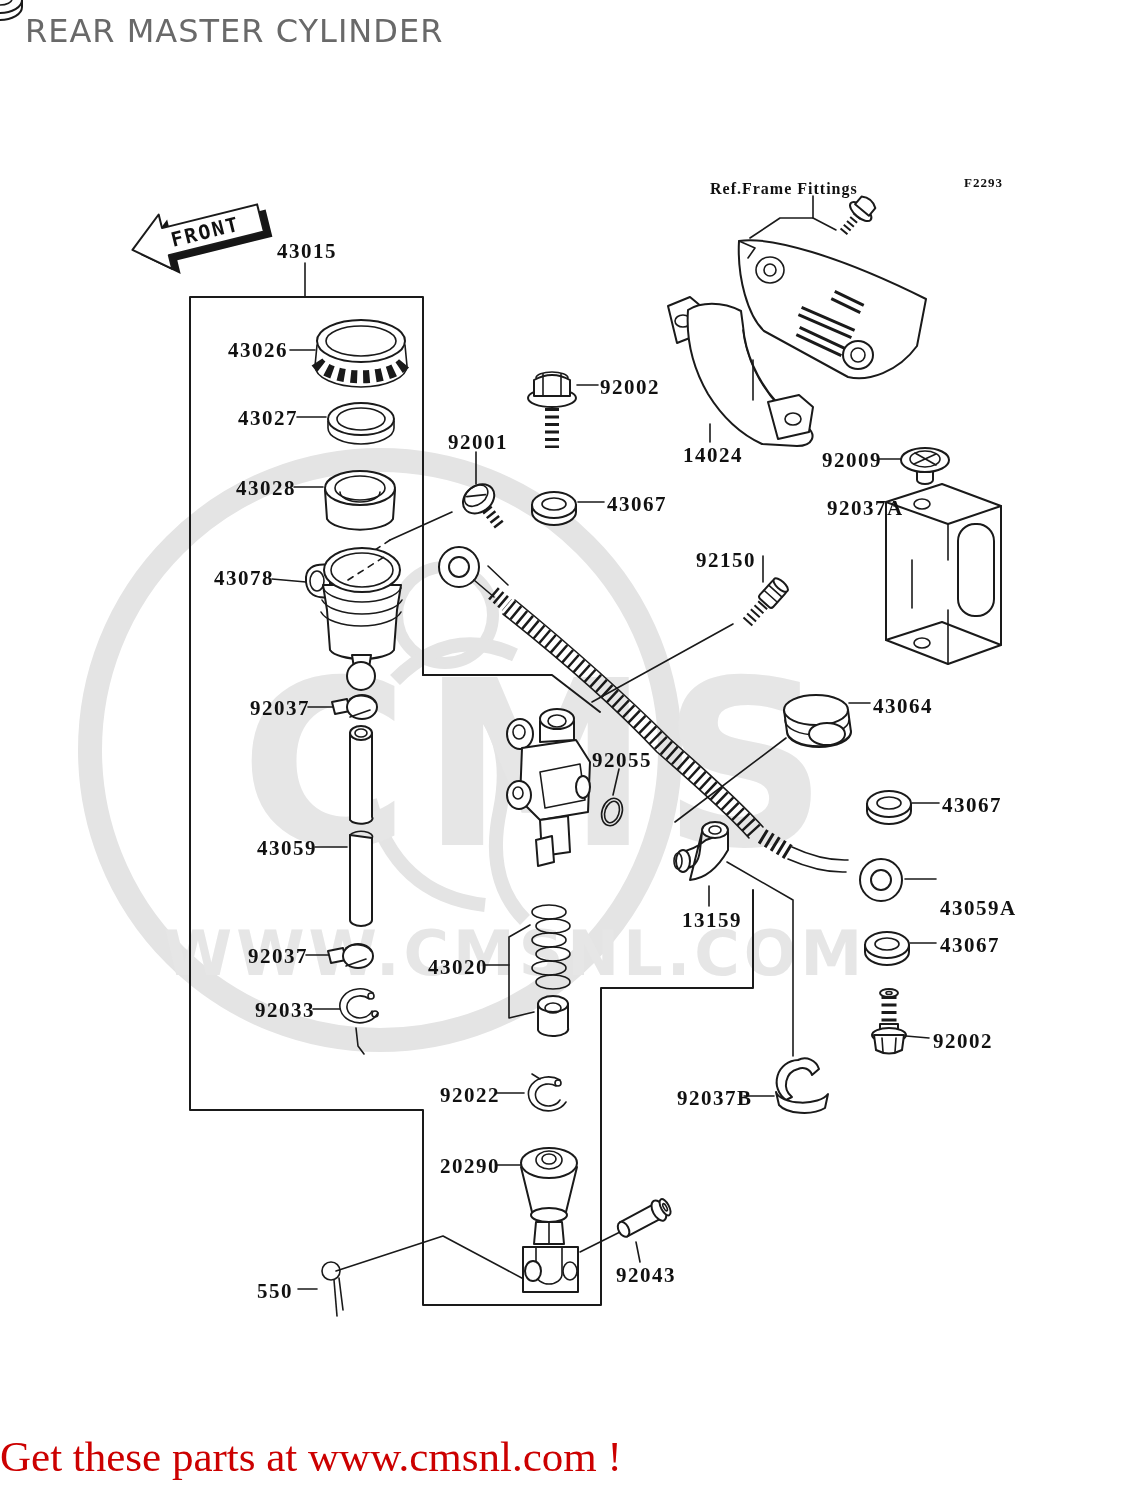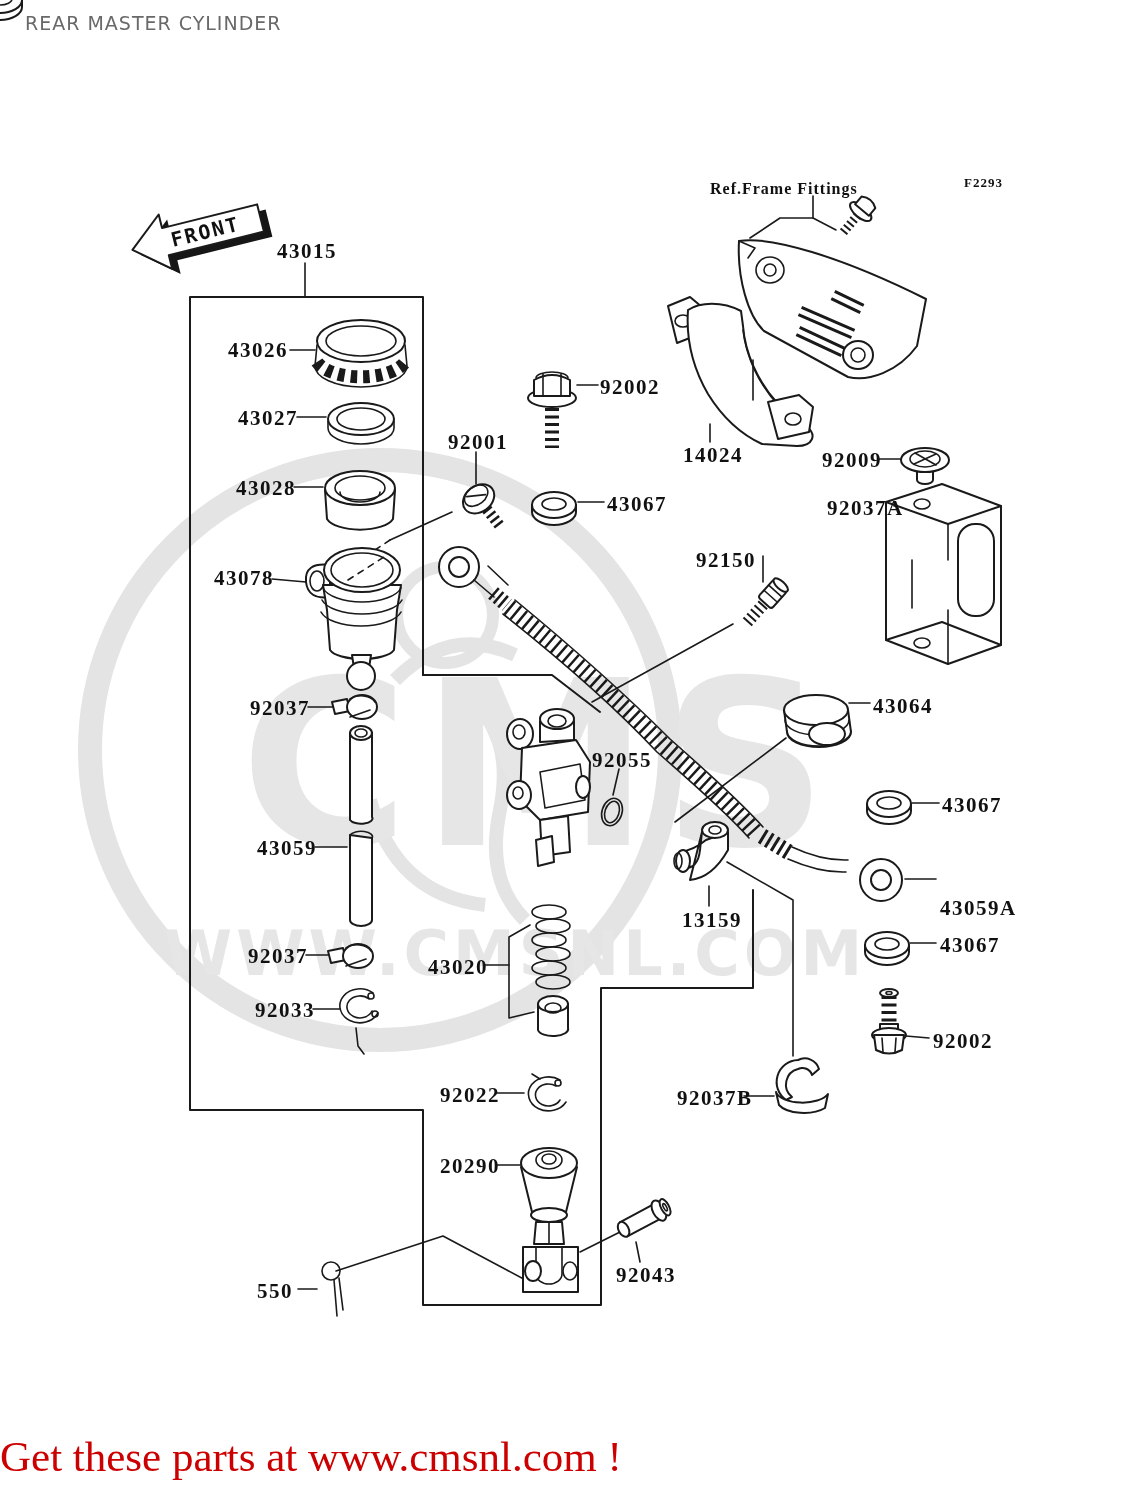--- a/index.html
+++ b/index.html
@@ -1,21 +1,21 @@
 <!DOCTYPE html>
 <html style="--line: #1a1a1a; --label: #111111; --title: #696969; --red: #cc0000; --wm: #e4e4e4;"><head>
 <meta charset="utf-8">
 <style>
   :root{
     --line:#1a1a1a; --label:#111111; --title:#696969; --red:#cc0000; --wm:#e4e4e4;
   }
   html,body{margin:0;padding:0;background:#fff;}
   .page{position:relative;width:1146px;height:1500px;background:#fff;overflow:hidden;
         font-family:"DejaVu Sans",sans-serif;}
-  .doc-title{position:absolute;left:25px;top:12px;font-size:19px;color:var(--title);
+  .doc-title{position:absolute;left:25px;top:12px;font-size:32px;color:var(--title);
         letter-spacing:1px;font-family:"DejaVu Sans",sans-serif;white-space:nowrap;}
   .part-label{position:absolute;font-family:Liberation Serif, serif;font-weight:bold;
         font-size:21px;letter-spacing:1.5px;color:var(--label);white-space:nowrap;}
   .ref-note{position:absolute;left:710px;top:180px;font-family:Liberation Serif, serif;
         font-weight:bold;font-size:16px;letter-spacing:1px;color:var(--label);white-space:nowrap;}
   .fig-code{position:absolute;left:964px;top:175px;font-family:Liberation Serif, serif;
         font-weight:bold;font-size:13px;letter-spacing:1px;color:var(--label);white-space:nowrap;}
   .footer-link{position:absolute;left:0;top:1432px;width:100%;
         font-family:Liberation Serif, serif;font-size:43px;color:var(--red);white-space:nowrap;}
   svg{position:absolute;left:0;top:0;}

